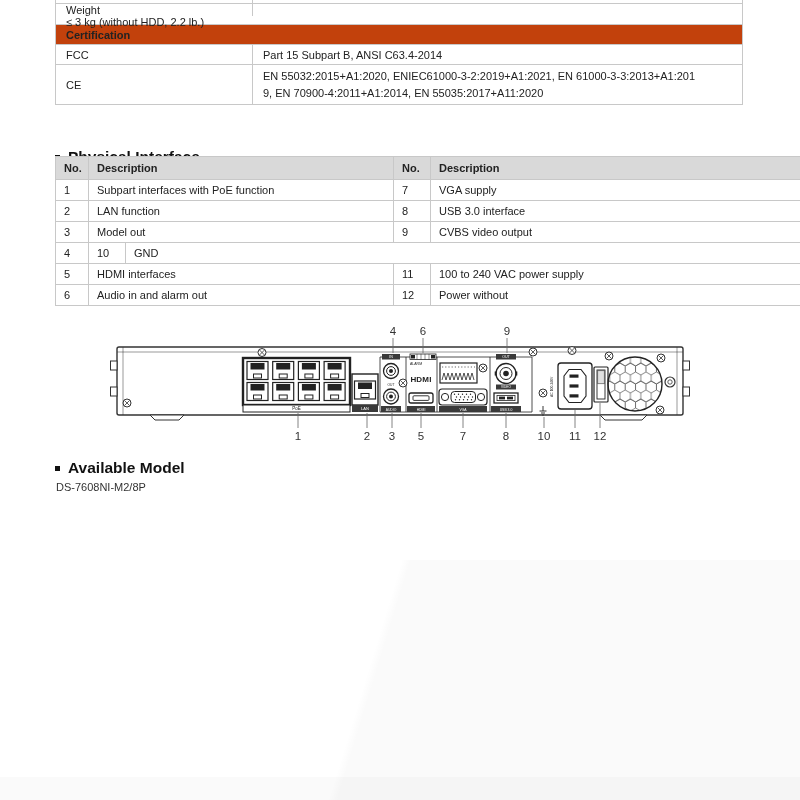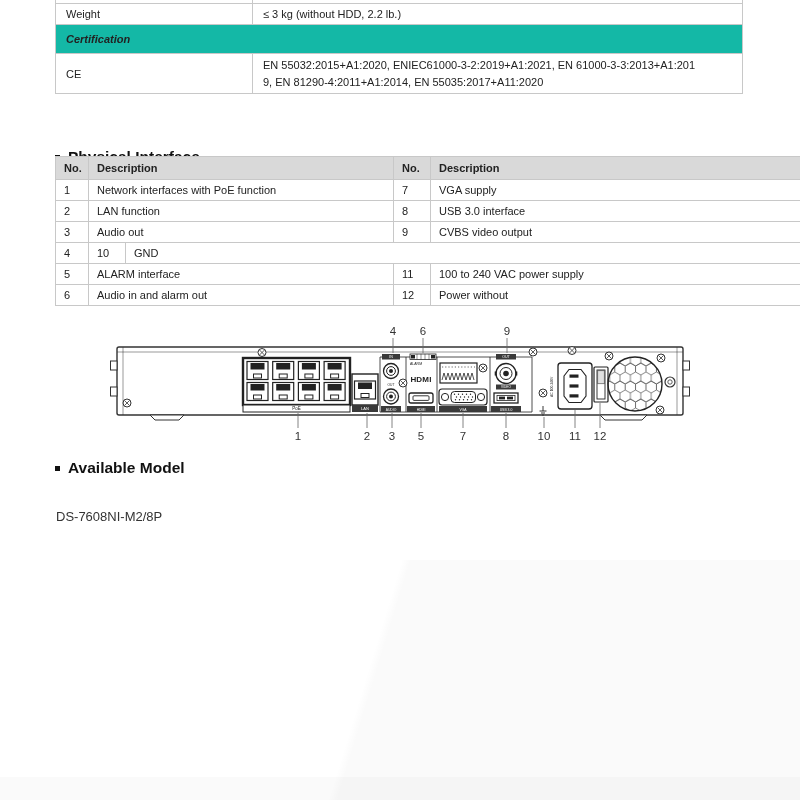--- a/index.html
+++ b/index.html
@@ -11,33 +11,33 @@
   .shade-b { position:absolute; left:0; top:777px; width:800px; height:23px; background:rgba(0,0,0,0.02); pointer-events:none; }
 
   
   .spec-table { position:absolute; left:55px; top:0; width:688px;
                 border-left:1px solid #c8c8c8; border-right:1px solid #c8c8c8;
                 font-size:11px; }
   .spec-row { display:flex; border-bottom:1px solid #c8c8c8; }
   .spec-row.stub { height:4px; }
   .spec-cell-l { width:197px; border-right:1px solid #c8c8c8; padding:0 10px; display:flex; align-items:center; }
   .spec-cell-r { flex:1; padding:0 10px; display:flex; align-items:center; }
-  .spec-row.h21 { height:21px; }
+  .spec-row.h21 { height:21px;flex-direction:column; }
   .spec-row.h20 { height:20px; }
   .spec-row.h40 { height:40px; }
-  .spec-row.section { height:29px; background:#14b8a6; font-weight:bold;font-style:italic; }
+  .spec-row.section { height:20px; background:#c2410c; font-weight:bold; }
   .spec-row.section .spec-cell-full { padding:0 10px; display:flex; align-items:center; width:100%; }
   .ce-lines { line-height:17px; }
 
   
   .section-heading { position:absolute; left:55px; display:flex; align-items:center; font-size:15.5px; font-weight:bold; color:#111; }
   .section-heading .bullet { width:5px; height:5px; background:#111; margin-right:8px; flex:0 0 auto; }
   #heading-physical { top:136px;margin-top:12px; }
   #heading-model { top:459px; }
-  .model-text { position:absolute; left:56px; top:509px; font-size:13px; color:#333; }
+  .model-text { position:absolute; left:56px; top:481px; font-size:11px; color:#333; }
 
   
   .pi-table { position:absolute; left:55px; top:156px; width:766px;
               border:1px solid #c8c8c8; font-size:11px; }
   .pi-row { display:flex; height:21px; border-top:1px solid #c8c8c8; }
   .pi-row.header { height:22px; border-top:none; background:#d9d9d9; font-weight:bold; }
   .pi-c { display:flex; align-items:center; padding:0 8px; border-right:1px solid #c8c8c8; }
   .pi-no   { width:33px; }
   .pi-desc { width:305px; }
   .pi-no2  { width:37px; }
@@ -58,69 +58,73 @@
     <div class="spec-cell-l"></div>
     <div class="spec-cell-r"></div>
   </div>
   <div class="spec-row h21">
     <div class="spec-cell-l">Weight</div>
     <div class="spec-cell-r">≤ 3 kg (without HDD,  2.2 lb.)</div>
   </div>
   <div class="spec-row section">
     <div class="spec-cell-full">Certification</div>
   </div>
+  <div class="spec-row h20">
+    <div class="spec-cell-l">FCC</div>
+    <div class="spec-cell-r">Part 15 Subpart B, ANSI  C63.4-2014</div>
+  </div>
   <div class="spec-row h40">
     <div class="spec-cell-l">CE</div>
     <div class="spec-cell-r">
       <div class="ce-lines">
         <div>EN 55032:2015+A1:2020, ENIEC61000-3-2:2019+A1:2021, EN 61000-3-3:2013+A1:201</div>
-        <div>9, EN 81290-4:2011+A1:2014, EN 55035:2017+A11:2020</div>
+        <div>9, EN 70900-4:2011+A1:2014, EN 55035:2017+A11:2020</div>
       </div>
     </div>
   </div>
 </div>
 
 <div class="section-heading" id="heading-physical">
   <span class="bullet"></span>
   <span>Physical Interface</span>
 </div>
 
 <div class="pi-table">
   <div class="pi-row header">
     <div class="pi-c pi-no">No.</div>
     <div class="pi-c pi-desc">Description</div>
     <div class="pi-c pi-no2">No.</div>
     <div class="pi-c pi-desc2">Description</div>
   </div>
   <div class="pi-row">
     <div class="pi-c pi-no">1</div>
-    <div class="pi-c pi-desc">Network interfaces with PoE function</div>
+    <div class="pi-c pi-desc">Subpart interfaces with PoE function</div>
     <div class="pi-c pi-no2">7</div>
     <div class="pi-c pi-desc2">VGA supply</div>
   </div>
   <div class="pi-row">
     <div class="pi-c pi-no">2</div>
     <div class="pi-c pi-desc">LAN function</div>
     <div class="pi-c pi-no2">8</div>
     <div class="pi-c pi-desc2">USB 3.0 interface</div>
   </div>
   <div class="pi-row">
     <div class="pi-c pi-no">3</div>
-    <div class="pi-c pi-desc">Audio out</div>
+    <div class="pi-c pi-desc">Model out</div>
     <div class="pi-c pi-no2">9</div>
     <div class="pi-c pi-desc2">CVBS video output</div>
   </div>
   <div class="pi-row">
     <div class="pi-c pi-no">4</div>
     <div class="pi-c pi-no2">10</div>
     <div class="pi-c pi-desc2">GND</div>
   </div>
   <div class="pi-row">
     <div class="pi-c pi-no">5</div>
-    <div class="pi-c pi-desc">ALARM interface</div>
+    <div class="pi-c pi-desc">HDMI interfaces</div>
     <div class="pi-c pi-no2">11</div>
     <div class="pi-c pi-desc2">100 to 240 VAC power supply</div>
   </div>
   <div class="pi-row">
     <div class="pi-c pi-no">6</div>
     <div class="pi-c pi-desc">Audio in and alarm out</div>
     <div class="pi-c pi-no2">12</div>
     <div class="pi-c pi-desc2">Power without</div>
   </div>
 </div>

